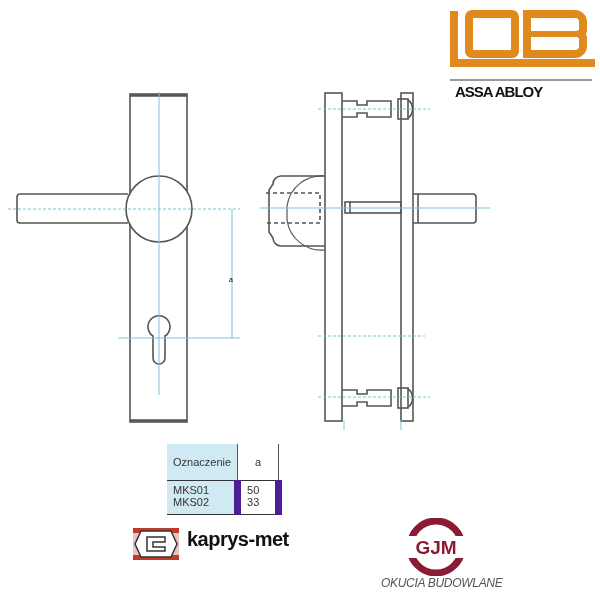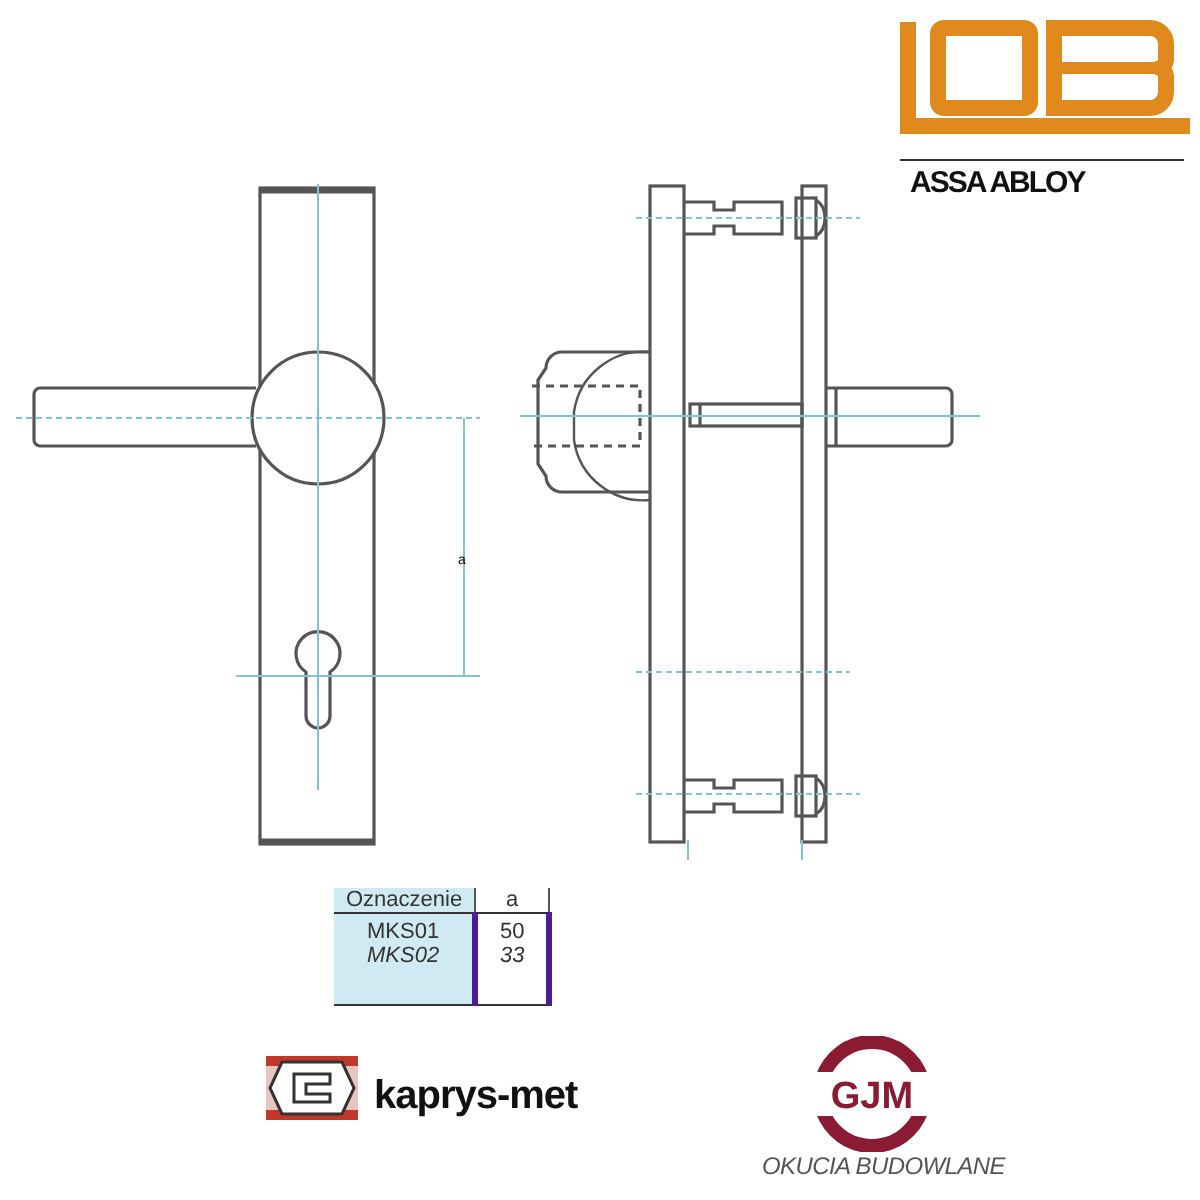--- a/index.html
+++ b/index.html
@@ -2,25 +2,25 @@
 <html><head>
 <meta charset="utf-8">
 <style>
   html, body { margin:0; padding:0; background:#ffffff; }
   body { width:600px; height:600px; position:relative; overflow:hidden; font-family:"Liberation Sans", sans-serif; }
   .abs { position:absolute; }
   svg.drawing { position:absolute; left:0; top:0; }
   .lob-brand { left:447px; top:8px; width:148px; height:98px; }
   .assa { left:455px; top:83px; font-size:15px; font-weight:bold; color:#111; letter-spacing:-1px; white-space:nowrap; }
   .spec-table { left:167px; top:444px; border-collapse:collapse; font-size:11px; color:#333; }
-  .spec-table th { background:#cfeaf3; font-weight:normal; padding:0 6px; border-bottom:1px solid #333; border-right:1px solid #555; }
-  .spec-table td { background:#cfeaf3; padding:0 6px; line-height:12px; border-right:3px solid #4c1d95; text-align:center; }
-  .spec-table tr.last td { border-bottom:1px solid #333; padding-bottom:18px;font-style:italic; }
+  .spec-table th { background:#cfeaf3; font-weight:normal; padding:12px 6px; border-bottom:1px solid #333; border-right:1px solid #555; }
+  .spec-table td { background:#cfeaf3; padding:0 6px; line-height:12px; border-right:7px solid #4c1d95; }
+  .spec-table tr.last td { border-bottom:1px solid #333; padding-bottom:6px; }
   .spec-table th:last-child, .spec-table td:last-child { background:#ffffff; width:22px; }
-  .kaprys { left:133px; top:528px; display:flex; align-items:flex-end; }
+  .kaprys { left:133px; top:528px; display:flex; align-items:flex-start; }
   .kaprys-text { font-size:20px; font-weight:bold; color:#111; margin-left:8px; letter-spacing:-0.5px; }
   .gjm { left:369px; top:518px; display:flex; align-items:center;flex-direction:column; }
   .gjm-text { font-size:12px; color:#555; margin-left:12px; letter-spacing:-0.3px;font-style:italic; }
   .dim-label { font-size:7px; color:#c44; }
 </style>
 </head>
 <body>
 
 <svg class="abs lob-brand" viewBox="0 0 148 98" width="148" height="98">
 

